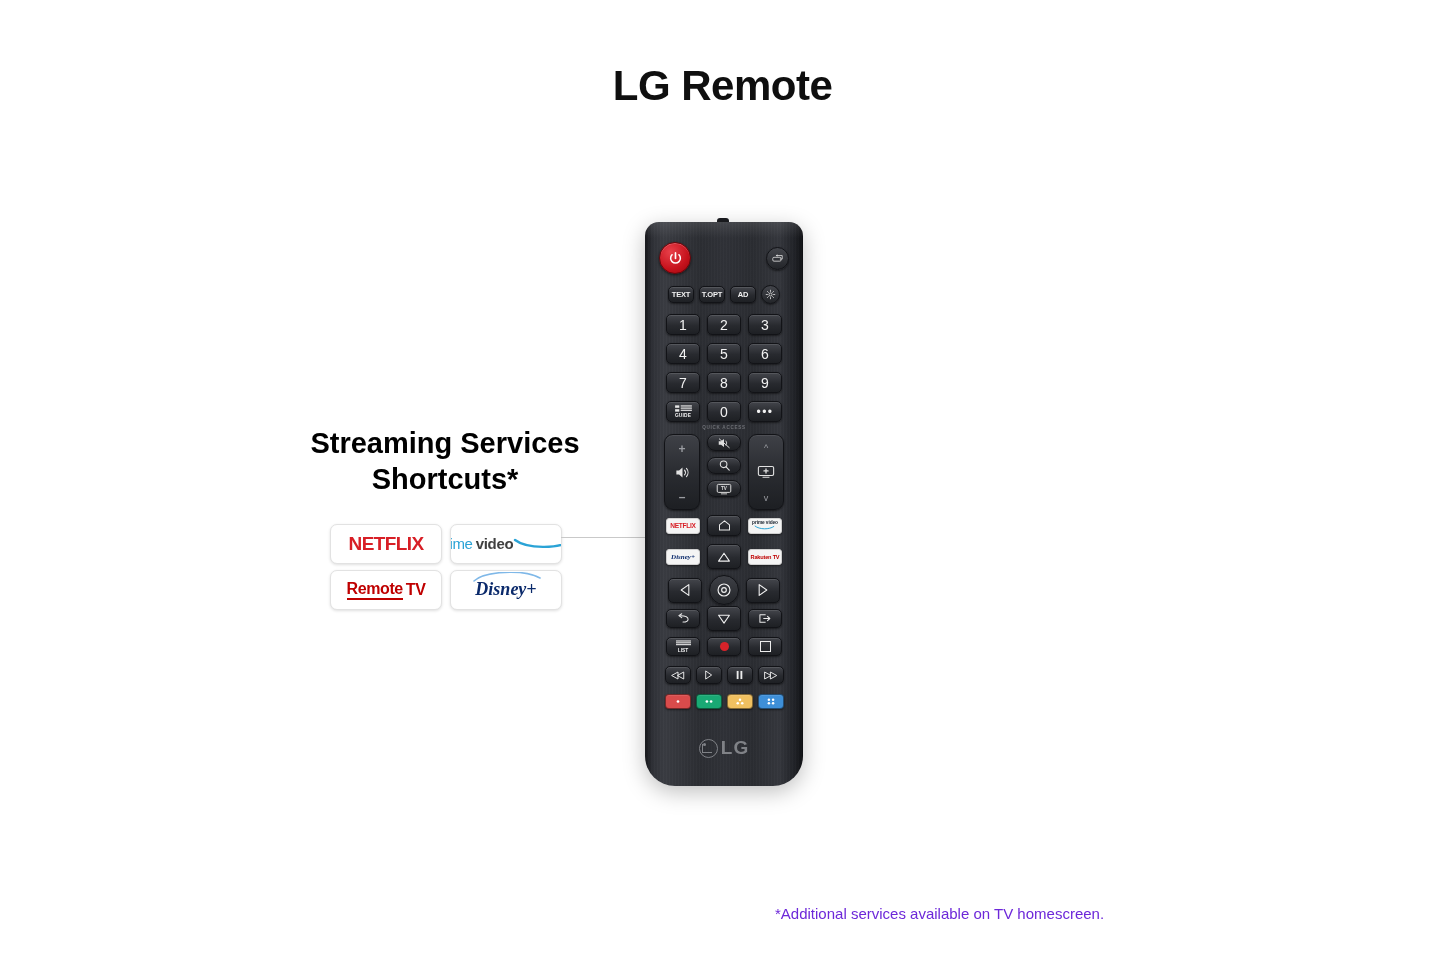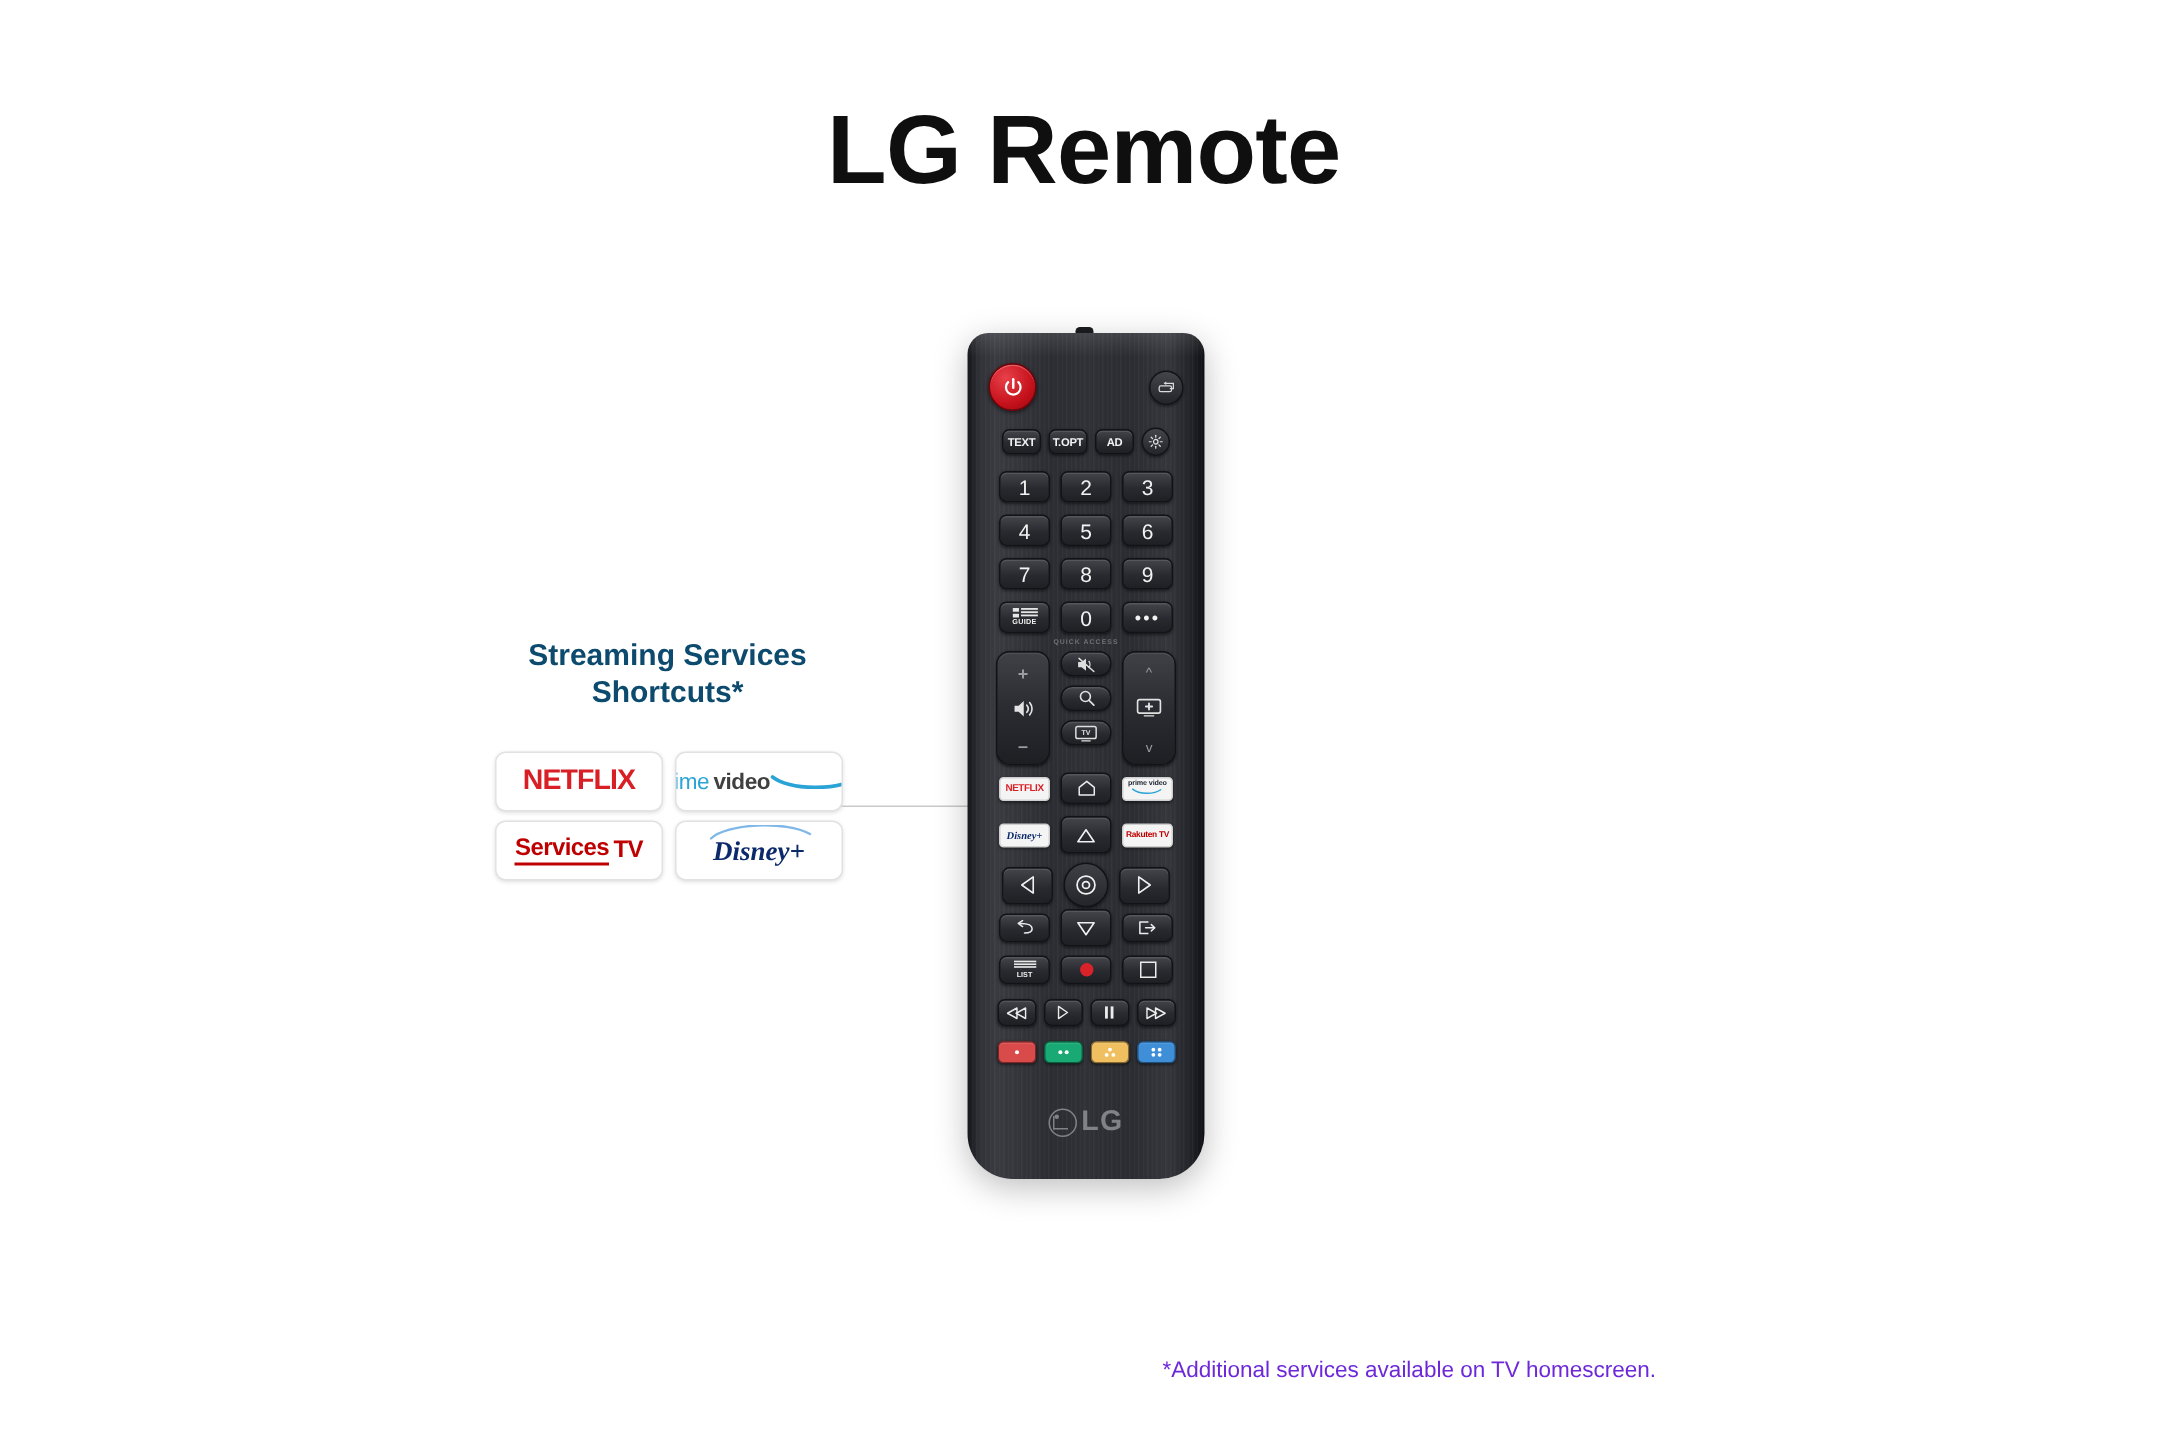--- a/index.html
+++ b/index.html
@@ -9,21 +9,21 @@
     font-family:"Liberation Sans", sans-serif;
     overflow:hidden;
     position:relative;
   }
 
   
   #page-title{
     position:absolute;
     top:62px; left:0; width:1445px;
     text-align:center;
-    font-size:65px;
+    font-size:42px;
     font-weight:bold;
     color:#0f0f0f;
     letter-spacing:-0.5px;
   }
 
   
   #footnote{
     position:absolute;
     left:775px; top:905px;
     font-size:15px;
@@ -31,23 +31,23 @@
   }
 
   
   #annotation{
     position:absolute;
     left:300px; top:425px;
     width:290px;
   }
   #annotation-heading{
     text-align:center;
-    font-size:20px;
+    font-size:29px;
     font-weight:bold;
-    color:#0c4a6e;
+    color:#000000;
     line-height:1.25;
     white-space:pre-line;
   }
   .logo-grid{
     margin-top:26px;
     display:flex;
     flex-wrap:wrap;
     gap:6px 8px;
     width:270px;
     margin-left:30px;
@@ -255,21 +255,21 @@
         </div>
         <svg width="62" height="11" viewBox="0 0 62 11">
           <path d="M2 2 C14 11, 46 11, 57 3" stroke="#2aa3d6" stroke-width="2.4" fill="none" stroke-linecap="round"></path>
           <path d="M55 1.5 L60 3.5 L55 6 Z" fill="#2aa3d6"></path>
         </svg>
       </div>
     </div>
 
     <div class="logo-box">
       <span class="rakuten-word">
-        <span class="rk">Services</span>
+        <span class="rk">Remote</span>
         <span>TV</span>
       </span>
     </div>
 
     <div class="logo-box">
       <span style="position:relative;display:inline-block;">
         <svg width="74" height="10" viewBox="0 0 74 10" style="position:absolute;top:-7px;left:-3px;">
           <path d="M2 9 C12 -1, 52 -3, 68 6" stroke="#7FB8E8" stroke-width="1.6" fill="none" stroke-linecap="round"></path>
         </svg>
         <span class="disney-word">Disney+</span>

